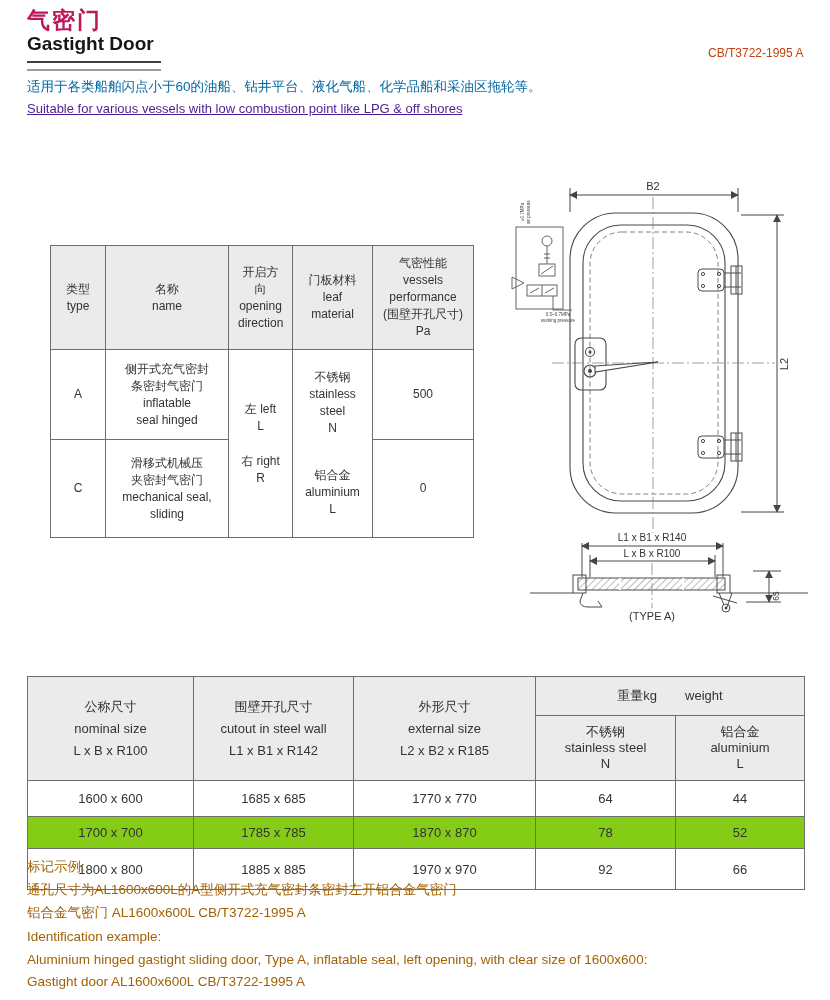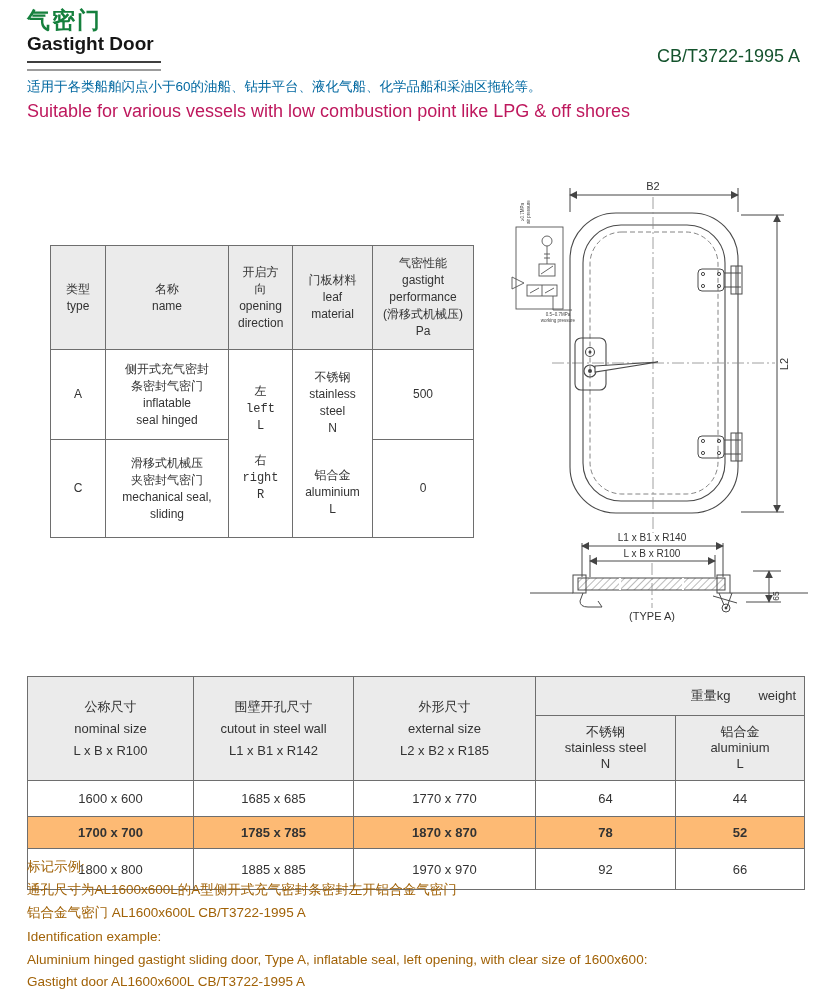--- a/index.html
+++ b/index.html
@@ -2,44 +2,44 @@
 <html><head>
 <meta charset="utf-8">
 <style>
   html,body{margin:0;padding:0;background:#fff;}
   #page{
     position:relative;width:830px;height:1000px;background:#fff;overflow:hidden;
     font-family:"Liberation Sans",sans-serif;color:#333;
   }
   .abs{position:absolute;}
   
-  .title-zh{left:27px;top:5px;font-size:23px;font-weight:bold;color:#15803d;letter-spacing:2px;}
+  .title-zh{left:27px;top:5px;font-size:23px;font-weight:bold;color:#be185d;letter-spacing:2px;}
   .title-en{left:27px;top:33px;font-size:19px;font-weight:bold;color:#161616;}
   .rule{left:27px;top:61px;width:134px;height:6px;border-top:2px solid #3f3f3f;border-bottom:2px solid #9c9c9c;}
-  .standard{left:657px;top:46px;font-size:18px;color:#14532d;}
+  .standard{left:708px;top:46px;font-size:12px;color:#c2410c;}
   .desc-zh{left:27px;top:78px;font-size:13.5px;color:#0369a1;}
-  .desc-en{left:27px;top:101px;font-size:18px;color:#be185d;}
+  .desc-en{left:27px;top:101px;font-size:13px;color:#4c1d95;text-decoration:underline;}
   
   table{border-collapse:collapse;table-layout:fixed;}
   #spec-table{left:50px;top:245px;width:423px;}
   #spec-table td,#spec-table th{border:1px solid #6e6e6e;padding:9px;text-align:center;vertical-align:middle;
     font-size:12px;font-weight:normal;color:#333;line-height:17px;}
   #spec-table{border:1.5px solid #565656;}
   #spec-table thead th{background:#ebebeb;}
   .small-hd{font-size:11px;line-height:15px;}
   .opt-stack{display:flex;flex-direction:column;align-items:center;}
-  .gap18{gap:18px;font-family:Liberation Mono, monospace;}.gap30{gap:30px;}
+  .gap18{gap:18px;}.gap30{gap:30px;}
   #size-table{left:27px;top:676px;width:777px;}
   #size-table td,#size-table th{border:1px solid #6e6e6e;padding:8px;text-align:center;vertical-align:middle;
     font-size:13px;font-weight:normal;color:#333;line-height:22px;}
   #size-table{border:1.5px solid #565656;}
   #size-table thead th{background:#ebebeb;}
-  #size-table tbody tr.zebra td{background:#fdba74;font-weight:bold;}
+  #size-table tbody tr.zebra td{background:#84cc16;}
   #size-table tbody td{line-height:15px;}
-  .wt-head{display:flex;justify-content:flex-end;gap:28px;}
+  .wt-head{display:flex;justify-content:center;gap:28px;}
   
   .ex-line{left:27px;font-size:13.5px;color:#a16207;}
   svg text{font-family:"Liberation Sans",sans-serif;}
 </style>
 </head>
 <body>
 
 <div id="page">
 
   <div class="abs title-zh">气密门</div>
@@ -70,23 +70,23 @@
         <th>
           <div>开启方向</div>
           <div>opening direction</div>
         </th>
         <th>
           <div>门板材料</div>
           <div>leaf material</div>
         </th>
         <th class="small-hd">
           <div>气密性能</div>
-          <div>gastight</div>
+          <div>vessels</div>
           <div>performance</div>
-          <div>(滑移式机械压)</div>
+          <div>(围壁开孔尺寸)</div>
           <div>Pa</div>
         </th>
       </tr>
     </thead>
     <tbody>
       <tr style="height:90px">
         <td>A</td>
         <td>
           <div>侧开式充气密封</div>
           <div>条密封气密门</div>

